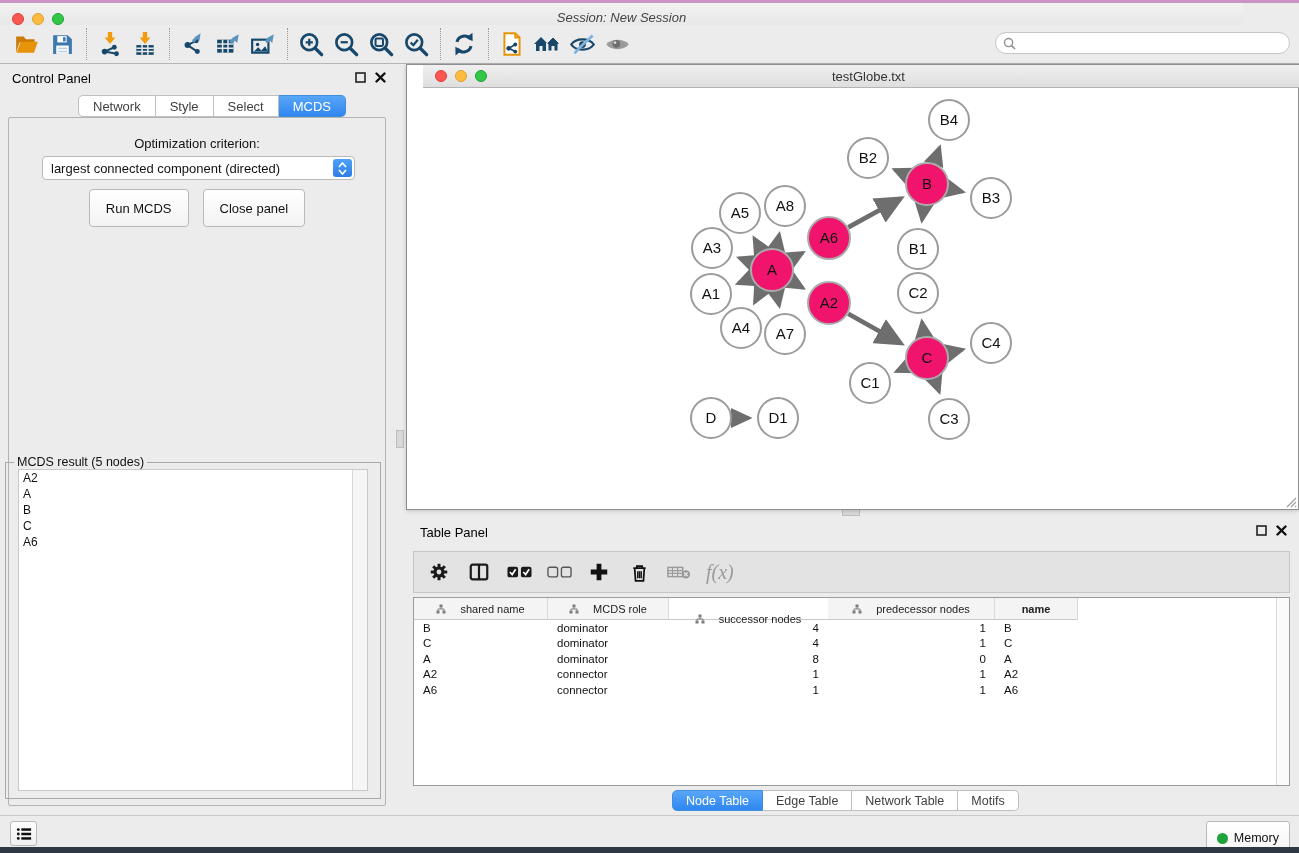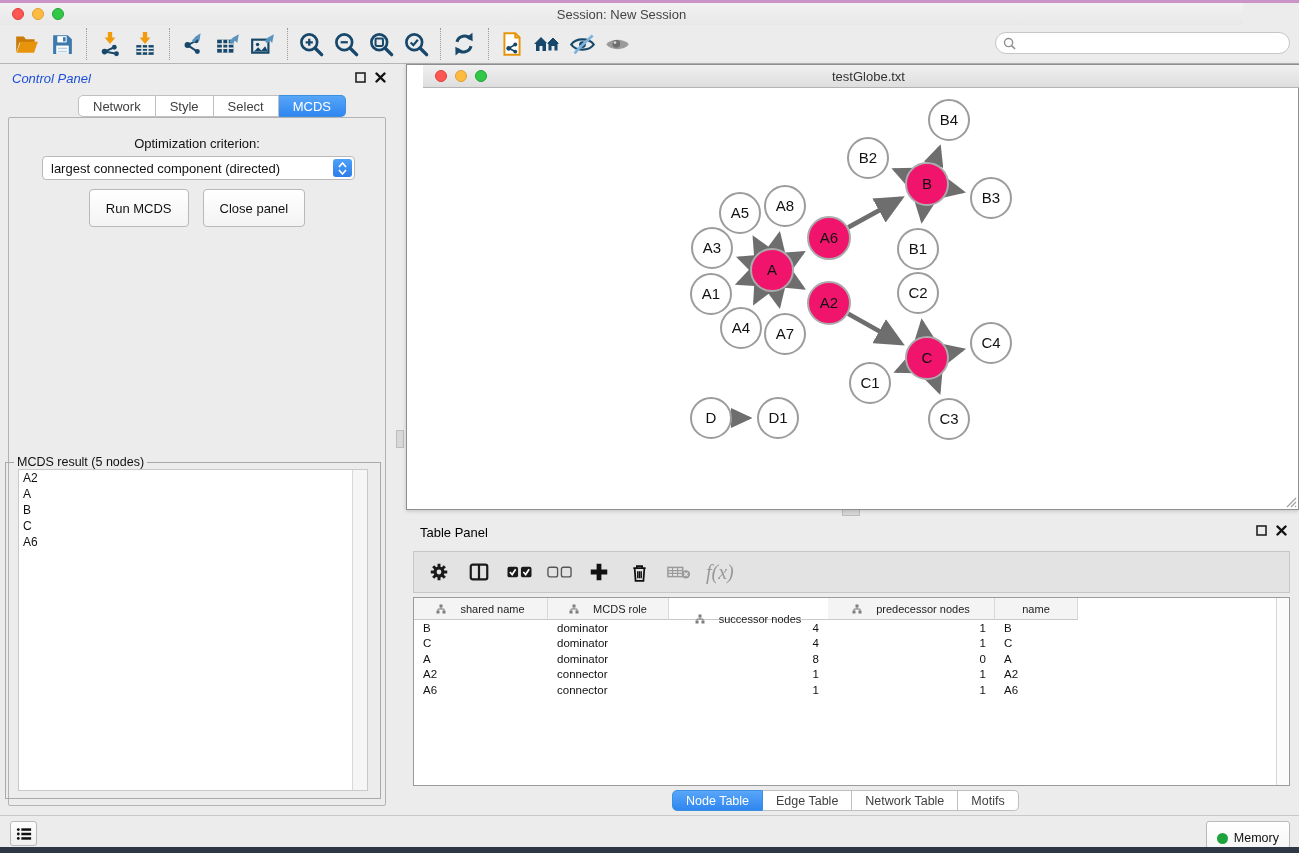--- a/index.html
+++ b/index.html
@@ -2,37 +2,37 @@
 <html><head>
 <meta charset="utf-8">
 <style>
   * { margin:0; padding:0; box-sizing:border-box; }
   html,body { width:1299px; height:853px; }
   body { font-family:"Liberation Sans", sans-serif; background:#ececec; position:relative; overflow:hidden; }
   .abs { position:absolute; }
 
   
   .desktop-top { left:0; top:0; width:1299px; height:3px; background:#cb93c6; }
-  .titlebar { left:0; top:3px; width:1243px; height:22px; background:linear-gradient(#f2f2f2,#e8e8e8); display:flex; align-items:center; }
+  .titlebar { left:0; top:3px; width:1243px; height:22px; background:linear-gradient(#f2f2f2,#e8e8e8); display:flex; align-items:flex-end;font-style:italic; }
   .traffic { width:12px; height:12px; border-radius:50%; margin-left:8px; }
   .traffic:first-child { margin-left:12px; }
   .t-red { background:#fc5753; border:1px solid #df3e38; }
   .t-yellow { background:#fdbc40; border:1px solid #de9f34; }
   .t-green { background:#33c748; border:1px solid #1da335; }
   .win-title { position:absolute; left:0; width:100%; text-align:center; font-size:13px; color:#444; }
 
   
   .toolbar { left:0; top:25px; width:1299px; height:39px; background:#ececec; border-bottom:1px solid #b5b5b5; display:flex; align-items:center; padding-left:12px; }
   .tbtn { width:30px; height:30px; display:flex; align-items:center; justify-content:center; margin-right:5px; cursor:default; }
   .tsep { width:1px; height:32px; border-left:1px dotted #9a9a9a; margin:0 8px 0 4px; }
   .search-wrap { position:absolute; right:9px; top:7px; width:295px; height:22px; background:#fff; border:1px solid #c6c6c6; border-radius:11px; display:flex; align-items:center; padding-left:7px; }
   .search-wrap input { border:none; outline:none; flex:1; font-size:12px; background:transparent; margin-left:5px; }
 
   
-  .cp-title { left:12px; top:71px; font-size:13px; color:#1d4ed8;font-style:italic; }
+  .cp-title { left:12px; top:71px; font-size:13px; color:#000000; }
   .panel-btns { display:flex; gap:9px; align-items:center; }
   .cp-btns { left:355px; top:72px; }
   .tp-btns { left:1256px; top:525px; }
   .cp-content { left:8px; top:117px; width:378px; height:689px; border:1px solid #b3b3b3; border-radius:2px; background:#ececec; }
   .seg { display:flex; position:absolute; }
   .cp-tabs { left:78px; top:95px; }
   .seg .tab { height:22px; background:#fff; border:1px solid #bfbfbf; border-left:none; font-size:13px; color:#404040; display:flex; align-items:center; justify-content:center; padding:0 14px; cursor:default; }
   .seg .tab:first-child { border-left:1px solid #bfbfbf; border-radius:5px 0 0 5px; }
   .seg .tab:last-child { border-radius:0 5px 5px 0; }
   .seg .tab.active { background:linear-gradient(#58a6f8,#2f86f0); border-color:#3d8fe0; color:#fff; }
@@ -574,21 +574,21 @@
         <span>
           <svg width="10" height="10" viewBox="0 0 10 10">
             <rect x="3.5" y="0.5" width="3" height="3" fill="#7d7d7d"></rect>
             <rect x="0.5" y="6.5" width="3" height="3" fill="#7d7d7d"></rect>
             <rect x="6.5" y="6.5" width="3" height="3" fill="#7d7d7d"></rect>
             <path d="M5 3.5 V5 M2 6.5 V5 H8 V6.5" stroke="#7d7d7d" fill="none"></path>
           </svg>
         </span>
         <span>predecessor nodes</span>
       </div>
-      <div class="dt-hcell" style="width: 83px;">
+      <div class="dt-hcell" style="width: 83px; font-weight: bold;">
         <span>name</span>
       </div>
     </div>
   <div>
       <div class="dt-row">
         <div class="dt-cell" style="width: 134px; text-align: left;">B</div>
         <div class="dt-cell" style="width: 121px; text-align: left;">dominator</div>
         <div class="dt-cell" style="width: 159px; text-align: right;">4</div>
         <div class="dt-cell" style="width: 167px; text-align: right;">1</div>
         <div class="dt-cell" style="width: 83px; text-align: left;">B</div>

